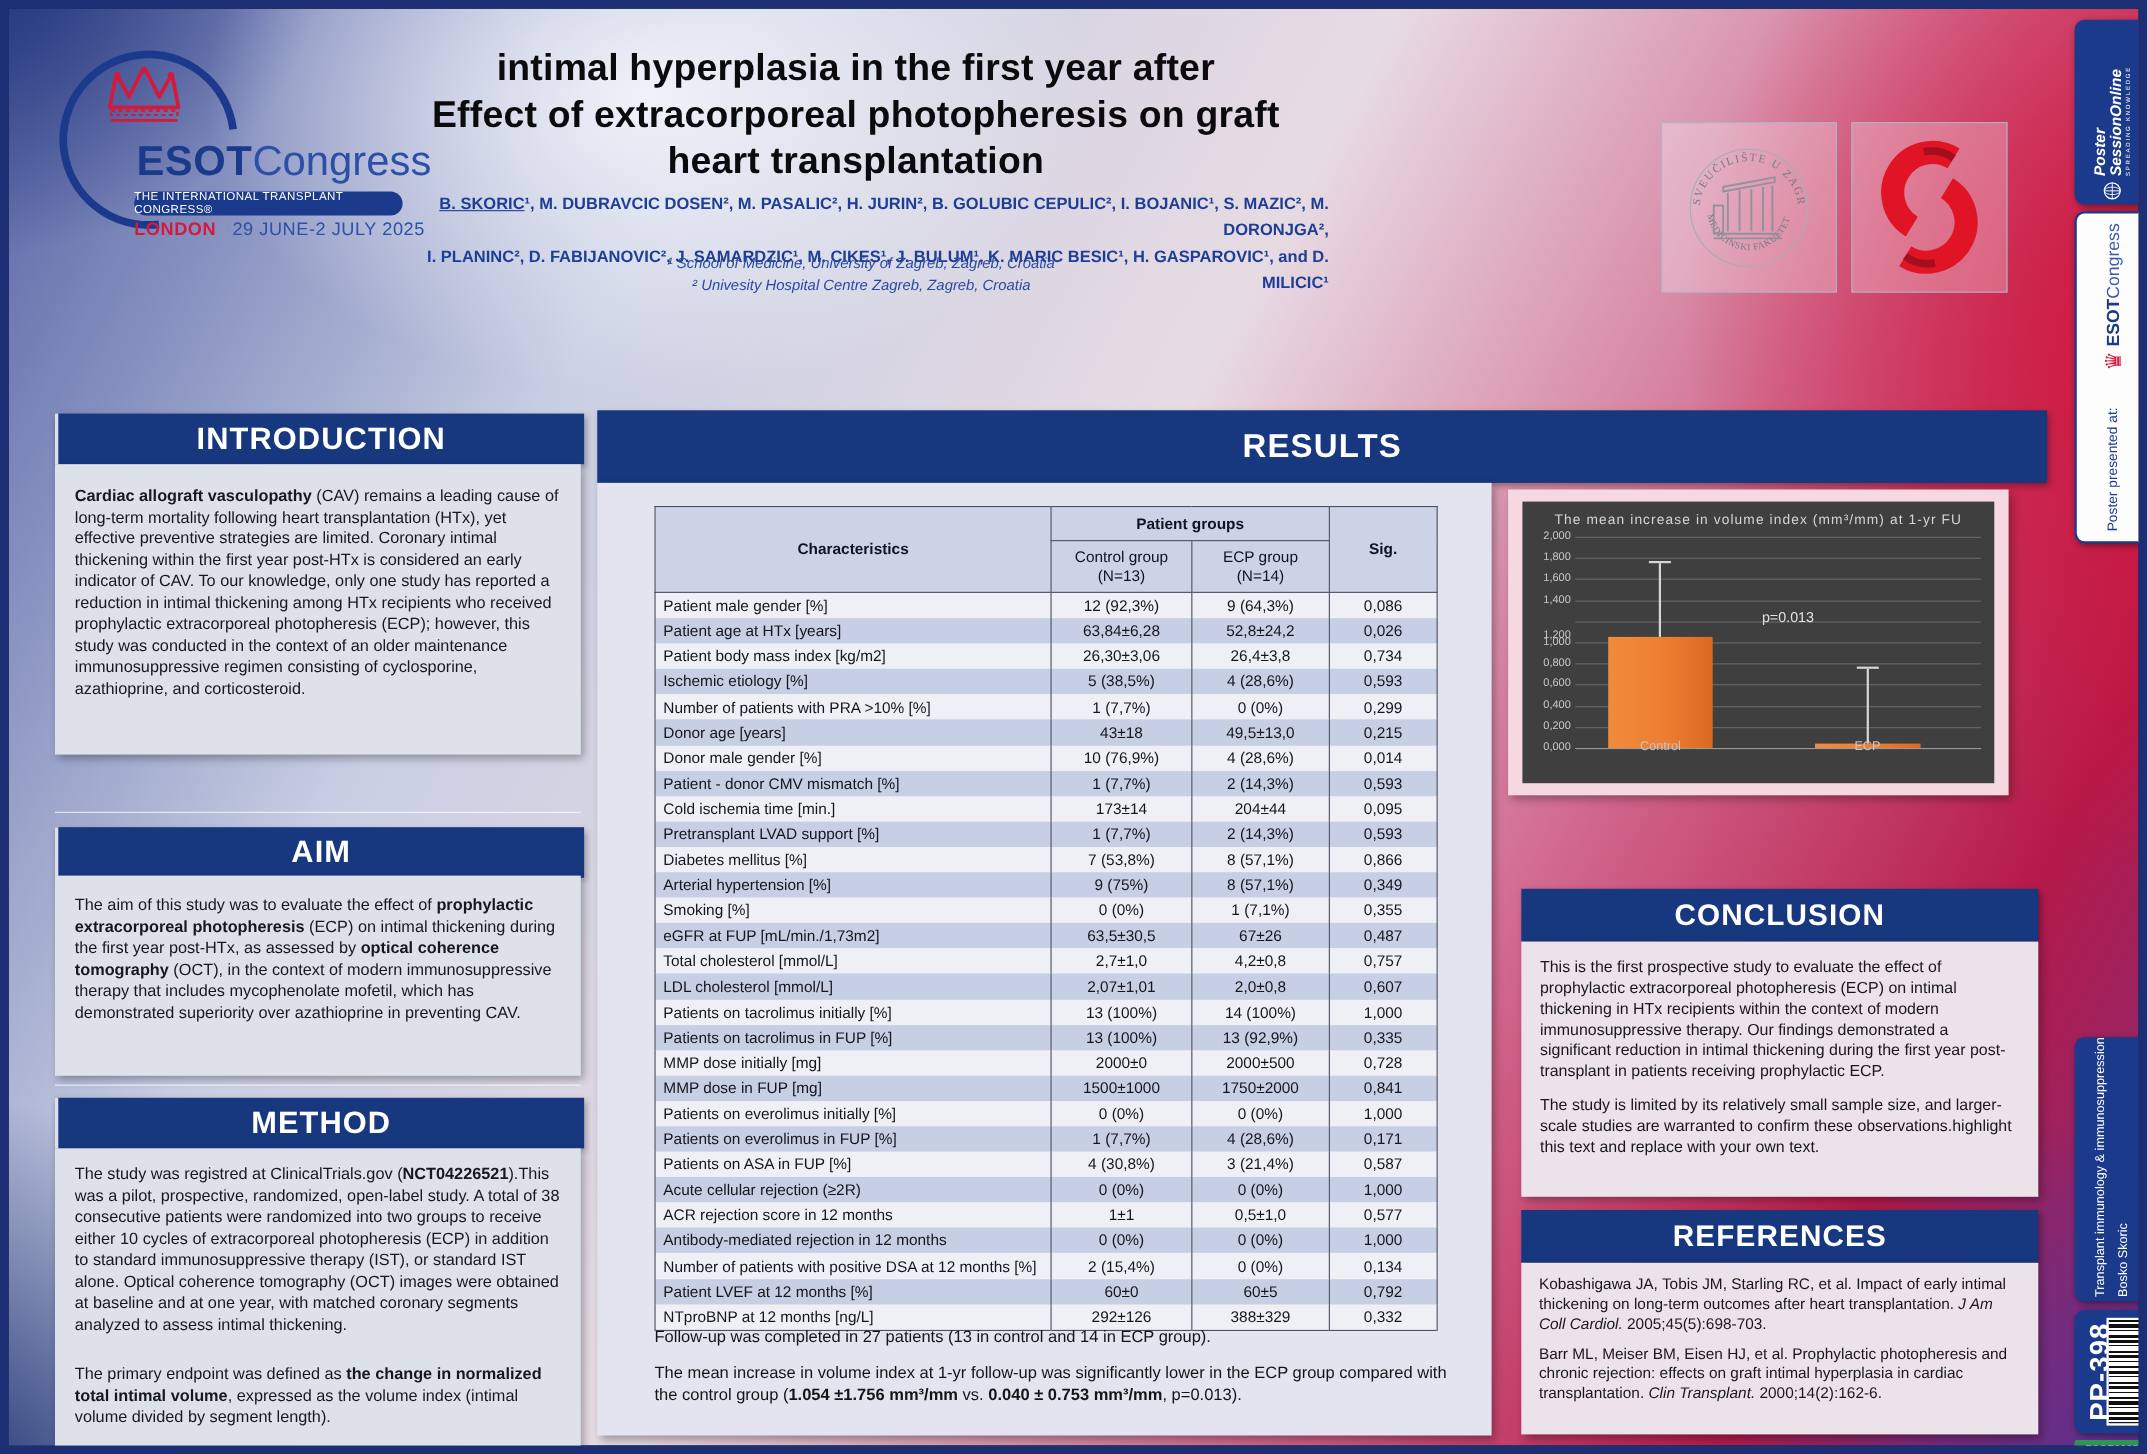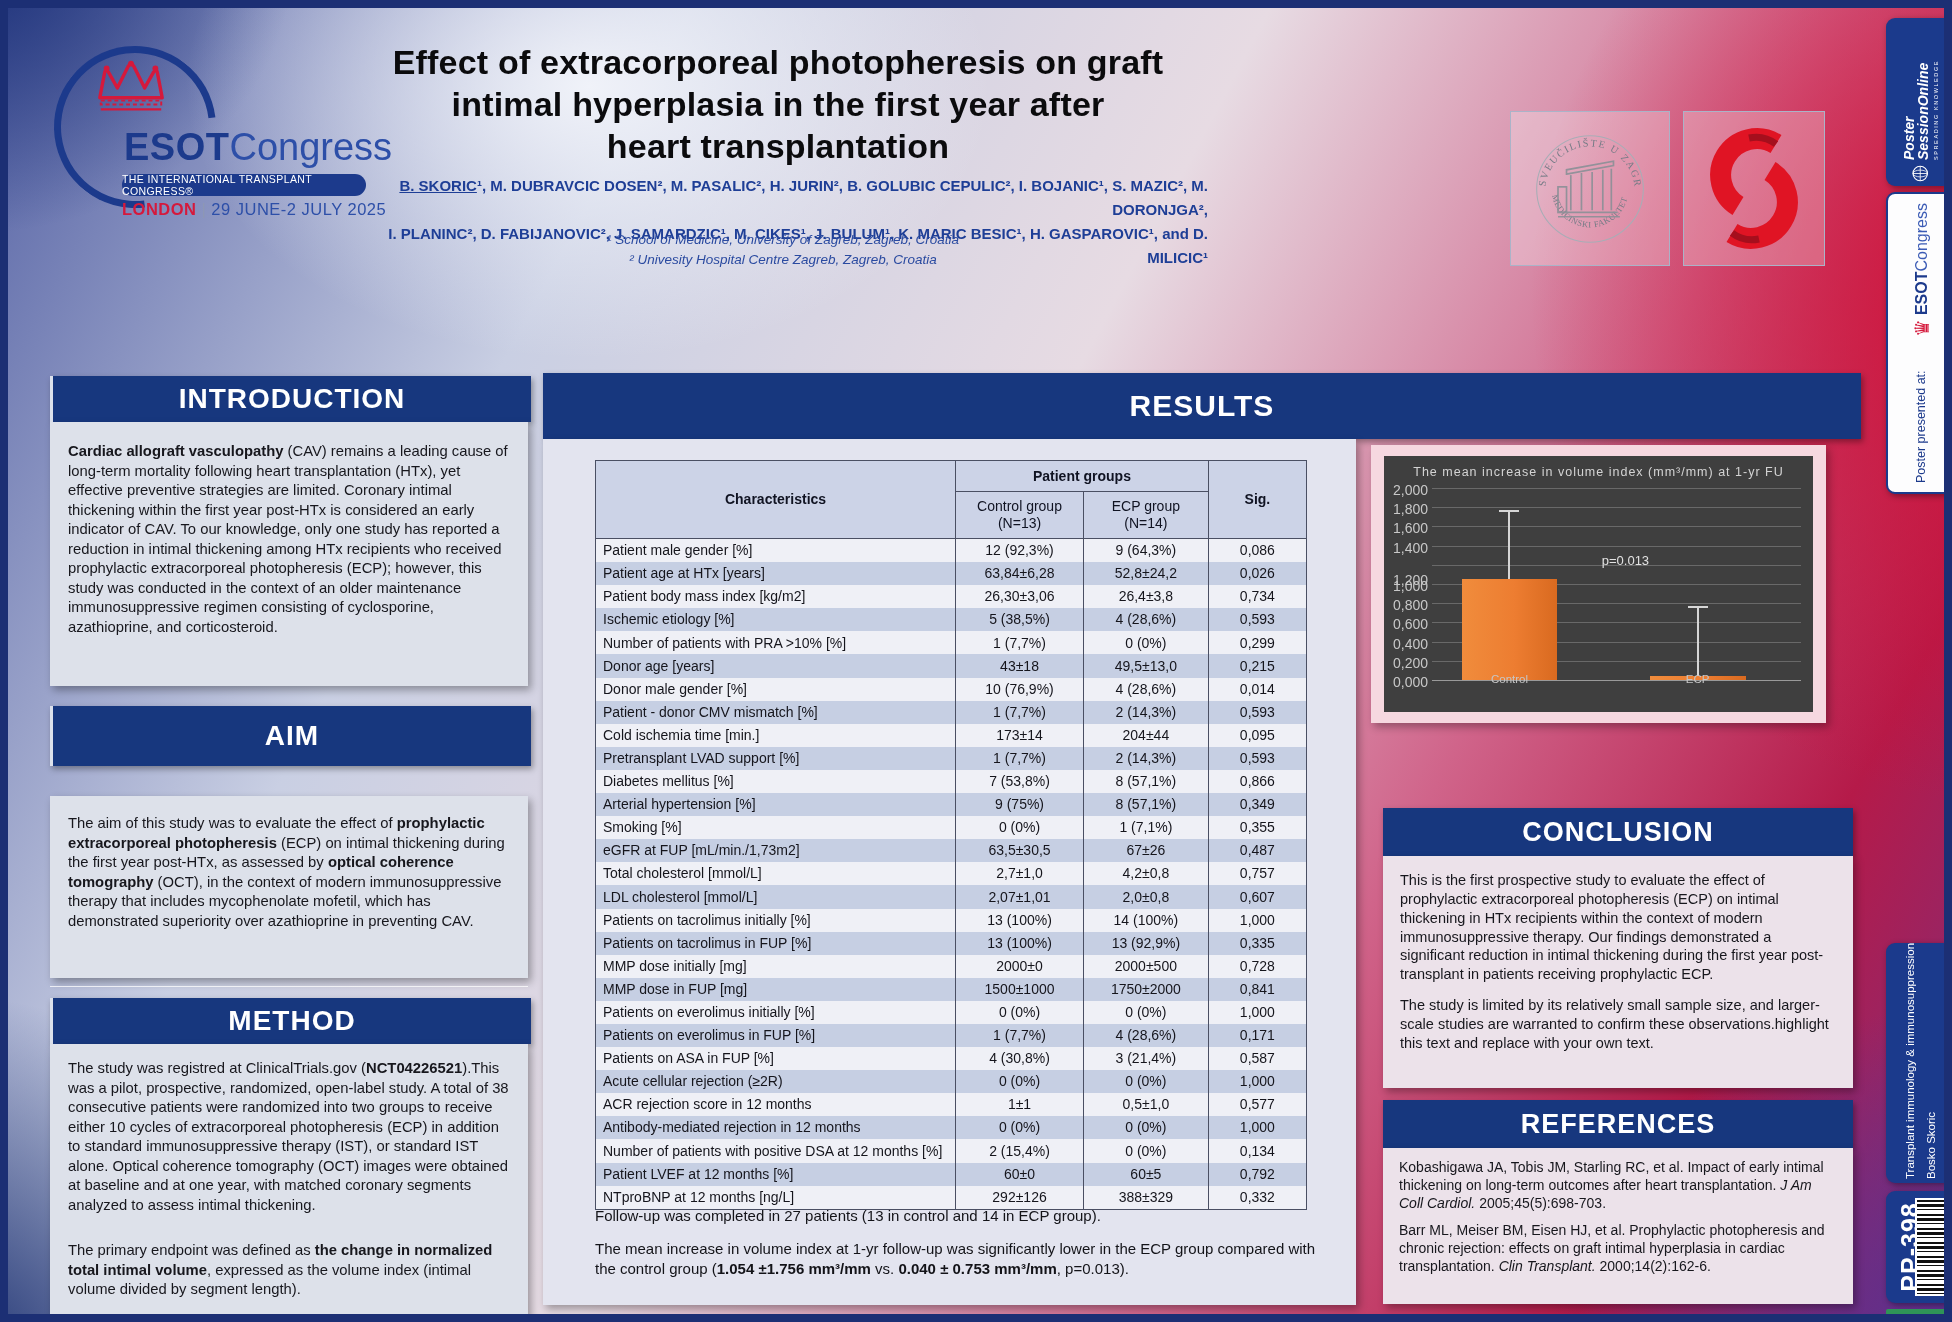--- a/index.html
+++ b/index.html
@@ -55,21 +55,21 @@
   .rtable tbody tr:nth-child(even){background:#c6cfe3;}
   .rtable td.c{text-align:center;}
   .rtable{border:1.5px solid #4a4f63;}
   .note{font-size:15px;color:#131318;}
   
   .chart-panel{left:1363px;top:437px;width:455px;height:278px;background:#f6d8e0;box-shadow:3px 4px 8px rgba(0,0,0,.3);}
   .chart{position:absolute;left:13px;top:11px;width:429px;height:256px;background:#3f3f3f;}
   .chart-title{position:absolute;left:0;top:9px;width:100%;text-align:center;color:#d4d4d4;font-size:12.5px;letter-spacing:1px;}
   .plot{position:absolute;left:48px;top:32px;width:369px;height:192px;border-bottom:1.5px solid #9a9a9a;}
   .gridline{position:absolute;left:0;width:100%;height:1px;background:rgba(140,140,140,.55);}
-  .ytick{position:absolute;left:-46px;width:42px;text-align:right;font-size:14px;color:#c8c8c8;}
+  .ytick{position:absolute;left:-46px;width:42px;text-align:right;font-size:10px;color:#c8c8c8;}
   .bar{position:absolute;bottom:0;background:linear-gradient(to right,#f08c3c,#ed7d31 55%,#d96a20);}
   .errline{position:absolute;width:2px;background:#d6d6d6;}
   .errcap{position:absolute;width:20px;height:2px;background:#d6d6d6;}
   .xlab{position:absolute;top:185px;width:120px;text-align:center;font-size:11.5px;color:#c6c6c6;}
   .anno{position:absolute;font-size:13px;color:#e2e2e2;}
   
   .side-card{left:1878px;width:68px;background:#1b3a8c;border-radius:9px;box-shadow:2px 2px 6px rgba(0,0,0,.4);}
   .rot{position:absolute;left:50%;top:50%;transform:translate(-50%,-50%) rotate(-90deg);}
   .pso-line{color:#fff;font-style:italic;font-weight:800;font-size:14px;line-height:1.02;white-space:nowrap;}
   .pso-tag{color:#fff;font-size:5.5px;letter-spacing:1.6px;white-space:nowrap;margin-top:2px;}
@@ -102,22 +102,22 @@
       <line x1="9" y1="52" x2="71" y2="52" stroke="#d5193c" stroke-width="2.5"></line>
     </svg>
     <div class="esot-name"><span class="b">ESOT</span><span class="l">Congress</span></div>
     <div class="esot-pill">THE INTERNATIONAL TRANSPLANT CONGRESS®</div>
     <div class="esot-date">
       <span class="loc">LONDON</span><span class="sep">|</span><span class="dt">29 JUNE-2 JULY 2025</span>
     </div>
   </div>
 
   <div class="abs main-title">
+    <div>intimal hyperplasia in the first year after</div>
     <div>Effect of extracorporeal photopheresis on graft</div>
-    <div>intimal hyperplasia in the first year after</div>
     <div>heart transplantation</div>
   </div>
   <div class="abs authors">
     <div><span class="pres">B. SKORIC</span><span>¹, M. DUBRAVCIC DOSEN², M. PASALIC², H. JURIN², B. GOLUBIC CEPULIC², I. BOJANIC¹, S. MAZIC², M. DORONJGA²,</span></div>
     <div>I. PLANINC², D. FABIJANOVIC², J. SAMARDZIC¹, M. CIKES¹, J. BULUM¹, K. MARIC BESIC¹, H. GASPAROVIC¹, and D. MILICIC¹</div>
   </div>
   <div class="abs affils">
     <div>¹ School of Medicine, University of Zagreb, Zagreb, Croatia</div>
     <div>² Univesity Hospital Centre Zagreb, Zagreb, Croatia</div>
   </div>
@@ -154,21 +154,21 @@
   </div>
 
   <div class="abs sec-head" style="left:42px;top:368px;width:478px;height:46px;font-size:28px;">
       <span>INTRODUCTION</span>
     </div>
   <div class="abs sec-box txt" style="left:42px;top:414px;width:478px;height:264px;padding:20px 18px;">
     <b>Cardiac allograft vasculopathy</b><span> (CAV) remains a leading cause of long-term mortality following heart transplantation (HTx), yet effective preventive strategies are limited. Coronary intimal thickening within the first year post-HTx is considered an early indicator of CAV. To our knowledge, only one study has reported a reduction in intimal thickening among HTx recipients who received prophylactic extracorporeal photopheresis (ECP); however, this study was conducted in the context of an older maintenance immunosuppressive regimen consisting of cyclosporine, azathioprine, and corticosteroid.</span>
   </div>
 
   <div class="abs divider" style="left:42px;top:730px;width:478px;"></div>
-  <div class="abs sec-head" style="left:42px;top:698px;width:478px;height:60px;font-size:28px;align-items:center;">
+  <div class="abs sec-head" style="left:42px;top:744px;width:478px;height:46px;font-size:28px;align-items:center;">
       <span>AIM</span>
     </div>
   <div class="abs sec-box txt" style="left:42px;top:788px;width:478px;height:182px;padding:18px 18px;">
     <span>The aim of this study was to evaluate the effect of </span><b>prophylactic extracorporeal photopheresis</b><span> (ECP) on intimal thickening during the first year post-HTx, as assessed by </span><b>optical coherence tomography</b><span> (OCT), in the context of modern immunosuppressive therapy that includes mycophenolate mofetil, which has demonstrated superiority over azathioprine in preventing CAV.</span>
   </div>
 
   <div class="abs divider" style="left:42px;top:978px;width:478px;"></div>
   <div class="abs sec-head" style="left:42px;top:990px;width:478px;height:46px;font-size:28px;">
       <span>METHOD</span>
     </div>

